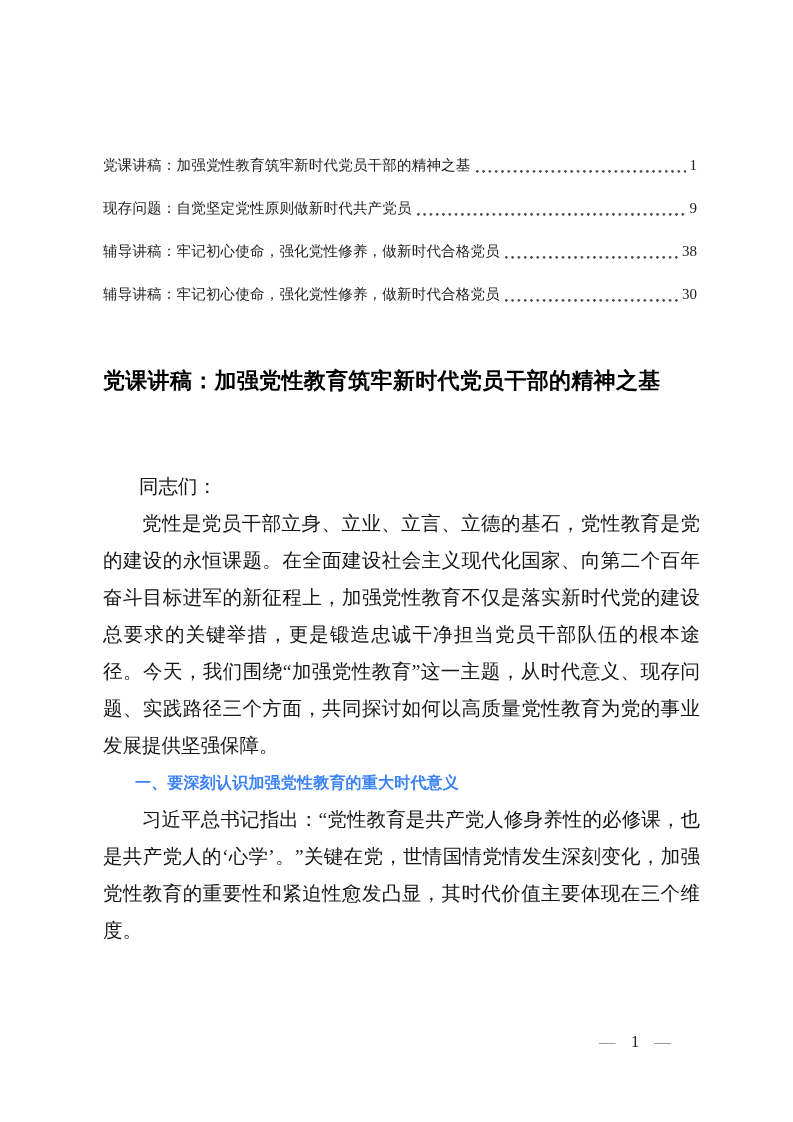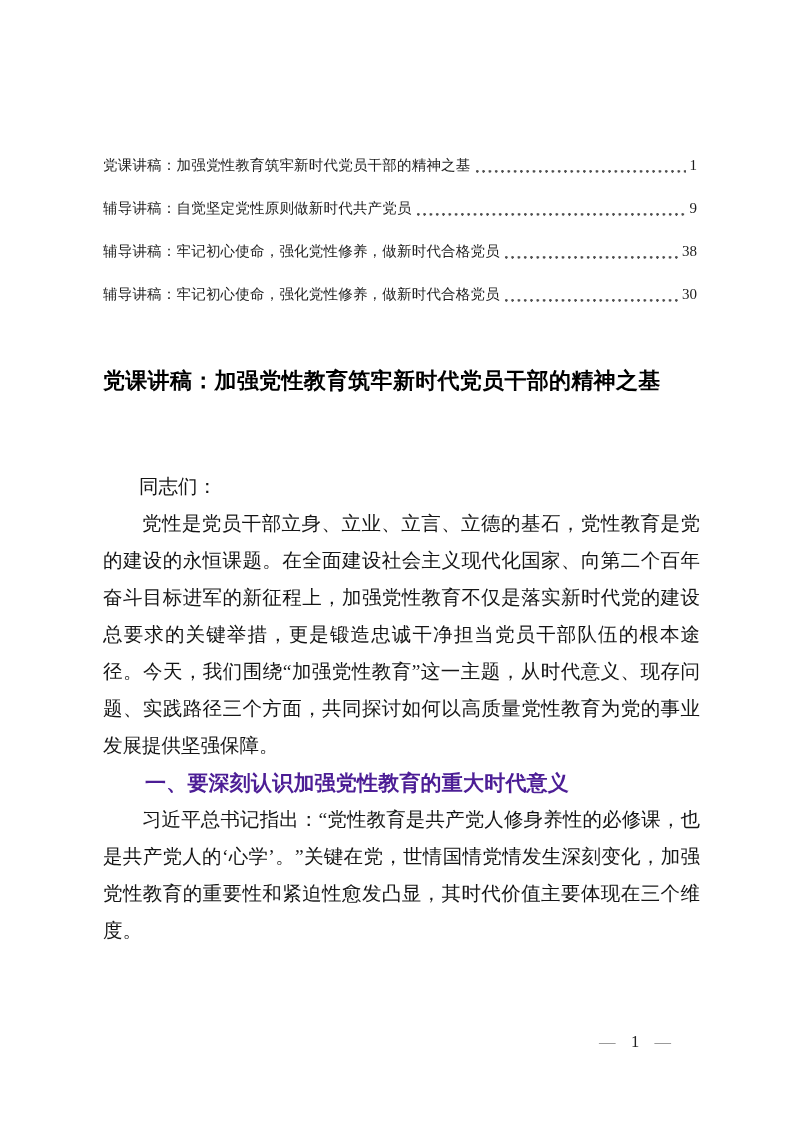--- a/index.html
+++ b/index.html
@@ -46,22 +46,22 @@
     position: absolute; top: 468px; left: 103px; width: 597px;
     font-size: 19.5px; line-height: 37px;
     text-align: justify; text-justify: inter-character;
     color: #151515;
   }
   .body-text p { margin: 0; text-indent: 2em; }
   .body-text p.salutation { text-indent: 0; margin-left: 36px; }
   .sec-heading {
     margin: 0;
     font-family: "Liberation Sans", "DejaVu Sans", sans-serif;
-    font-size: 21px; font-weight: 700; line-height: 37px;
-    text-indent: 2em; color: #4c1d95; letter-spacing: 0.2px;
+    font-size: 16px; font-weight: 700; line-height: 37px;
+    text-indent: 2em; color: #3b82f6; letter-spacing: 0.2px;
   }
   .lead { font-weight: 700; }
 
   
   .footer-page {
     position: absolute; top: 1031px; left: 599px; width: 72px;
     display: flex; justify-content: space-between; align-items: center;
     font-size: 16.5px; line-height: 22px;
   }
   .footer-page .dash { color: #8a8a8a; }
@@ -72,21 +72,21 @@
 
 <div class="page">
 
   <div class="toc">
     <div class="toc-row">
       <span class="toc-label">党课讲稿：加强党性教育筑牢新时代党员干部的精神之基</span>
       <span class="toc-dots"></span>
       <span class="toc-page">1</span>
     </div>
     <div class="toc-row">
-      <span class="toc-label">辅导讲稿：自觉坚定党性原则做新时代共产党员</span>
+      <span class="toc-label">现存问题：自觉坚定党性原则做新时代共产党员</span>
       <span class="toc-dots"></span>
       <span class="toc-page">9</span>
     </div>
     <div class="toc-row">
       <span class="toc-label">辅导讲稿：牢记初心使命，强化党性修养，做新时代合格党员</span>
       <span class="toc-dots"></span>
       <span class="toc-page">38</span>
     </div>
     <div class="toc-row">
       <span class="toc-label">辅导讲稿：牢记初心使命，强化党性修养，做新时代合格党员</span>

